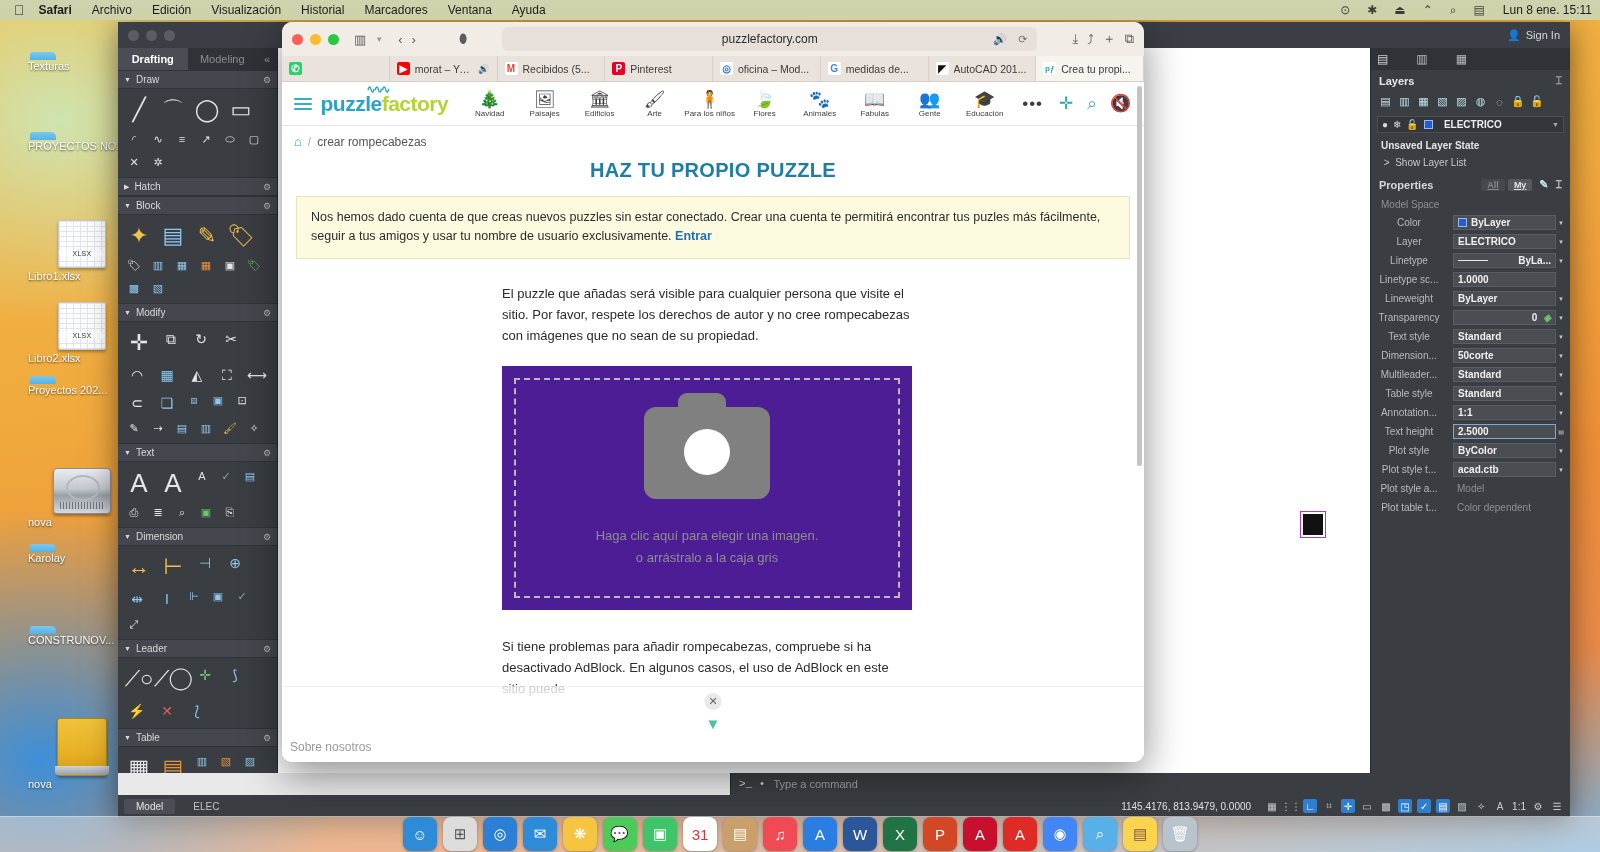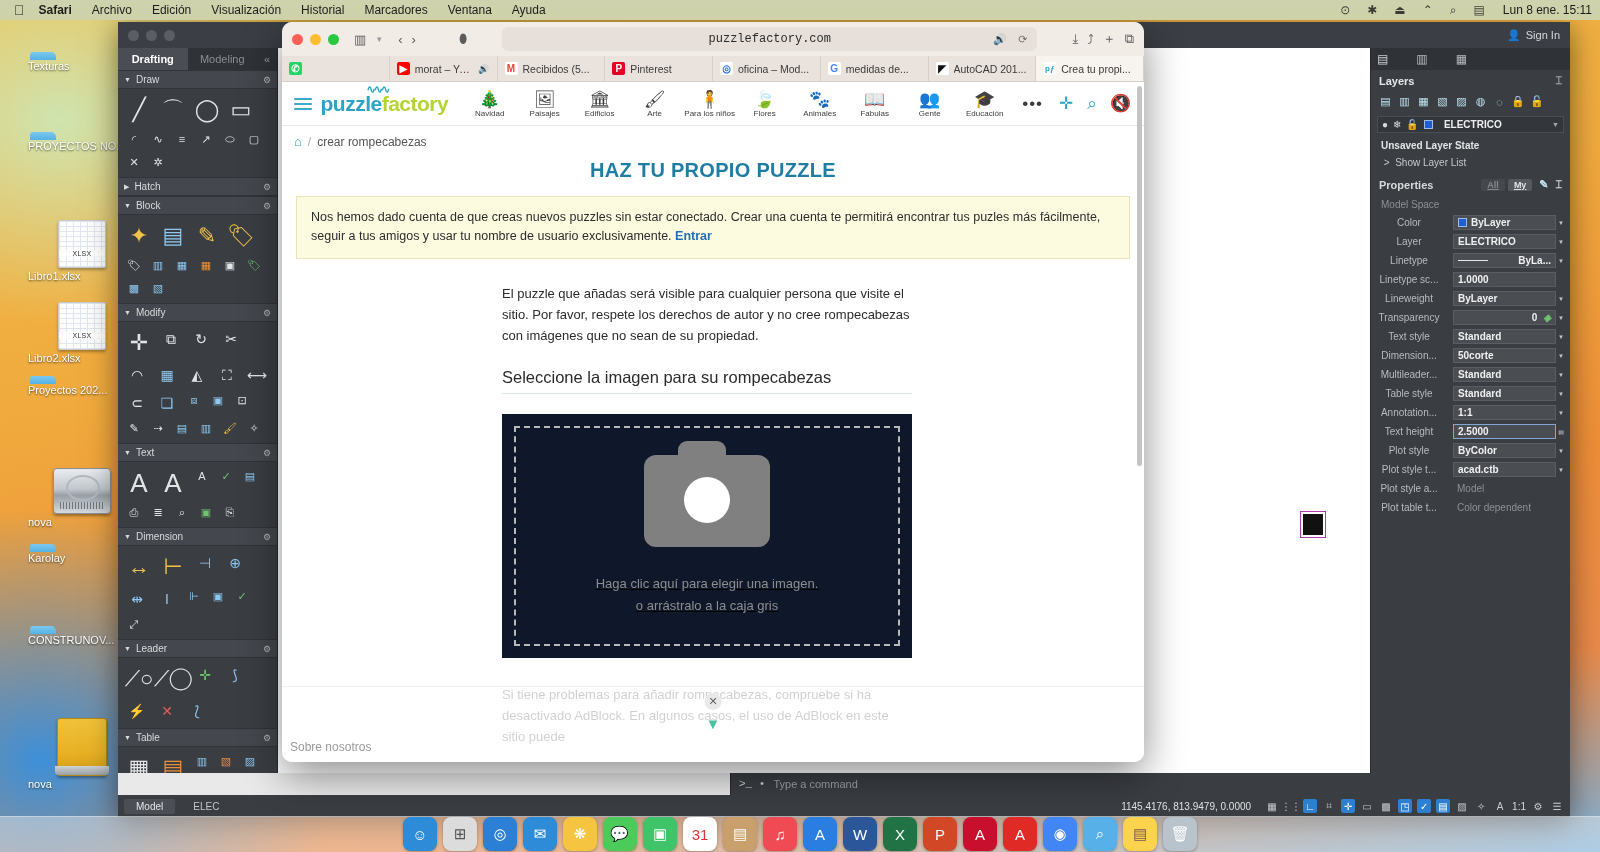--- a/index.html
+++ b/index.html
@@ -229,21 +229,21 @@
     height: 34px; background: #f2ece7; display:flex; align-items:center; padding: 0 10px; gap: 9px;
   }
   .tlights { display:flex; gap: 7px; margin-right: 6px; }
   .tl { width: 11px; height: 11px; border-radius: 50%; }
   .tl.r { background:#ff5f57; } .tl.y { background:#febc2e; } .tl.g { background:#28c840; }
   .sf-ic { color: #5c5c5c; font-size: 13px; display:flex; align-items:center; }
   .sf-ic.dim { color:#9a9a9a; }
   .urlbar {
     flex: 1; height: 24px; background:#e7e0da; border-radius: 6px;
     display:flex; align-items:center; justify-content:center; position: relative;
-    font-size: 12px; color:#2b2b2b; margin: 16px 26px; font-family: Liberation Mono, monospace;
+    font-size: 12px; color:#2b2b2b; margin: 16px 26px;
   }
   .urlbar .au { position:absolute; right: 30px; color:#2a6fd6; font-size:11px; }
   .urlbar .rl { position:absolute; right: 10px; color:#6b6b6b; font-size:11px; }
 
   .sf-tabs {
     height: 26px; background:#eae3dd; display:flex; align-items:stretch;
     border-bottom: 1px solid #d8d0c8;
   }
   .sf-tab {
     flex: 1 1 0; min-width:0; display:flex; align-items:center; gap:5px;
@@ -301,21 +301,21 @@
   }
   .notice a { color:#1f6fb8; font-weight: bold; text-decoration:none; }
 
   .body-col { padding: 24px 0 0 220px; }
   .p-text { width: 420px; font-size: 13px; color:#2b2b2b; line-height: 1.62; }
   .h2 {
     width: 410px; font-size: 16.5px; color:#2b2b2b; margin-top: 22px;
     padding-bottom: 6px; border-bottom: 1px solid #dfe7ea; font-weight: normal;
   }
   .dropzone-outer {
-    width: 410px; margin-top: 20px; background:#0f172a; padding: 12px; text-decoration: underline;
+    width: 410px; margin-top: 20px; background:#4c1d95; padding: 12px;
   }
   .dropzone {
     border: 2px dashed #b9b9b9; height: 220px;
     display:flex; flex-direction:column; align-items:center; justify-content:center;
   }
   .camera {
     width: 126px; height: 92px; background:#808080; border-radius: 12px; position: relative;
     margin-bottom: 26px;
   }
   .camera::before {
@@ -878,21 +878,20 @@
       </div>
 
       <div class="page-title">HAZ TU PROPIO PUZZLE</div>
 
       <div class="notice">
         <span>Nos hemos dado cuenta de que creas nuevos puzzles sin estar conectado. Crear una cuenta te permitirá encontrar tus puzles más fácilmente, seguir a tus amigos y usar tu nombre de usuario exclusivamente. </span><a href="#">Entrar</a>
       </div>
 
       <div class="body-col">
         <div class="p-text">El puzzle que añadas será visible para cualquier persona que visite el sitio. Por favor, respete los derechos de autor y no cree rompecabezas con imágenes que no sean de su propiedad.</div>
-        <div class="h2">Seleccione la imagen para su rompecabezas</div>
         <div class="dropzone-outer">
           <div class="dropzone">
             <div class="camera"></div>
             <div class="dz-text">
               <div>Haga clic aquí para elegir una imagen.</div>
               <div>o arrástralo a la caja gris</div>
             </div>
           </div>
         </div>
         <div class="after-text">Si tiene problemas para añadir rompecabezas, compruebe si ha desactivado AdBlock. En algunos casos, el uso de AdBlock en este sitio puede</div>

